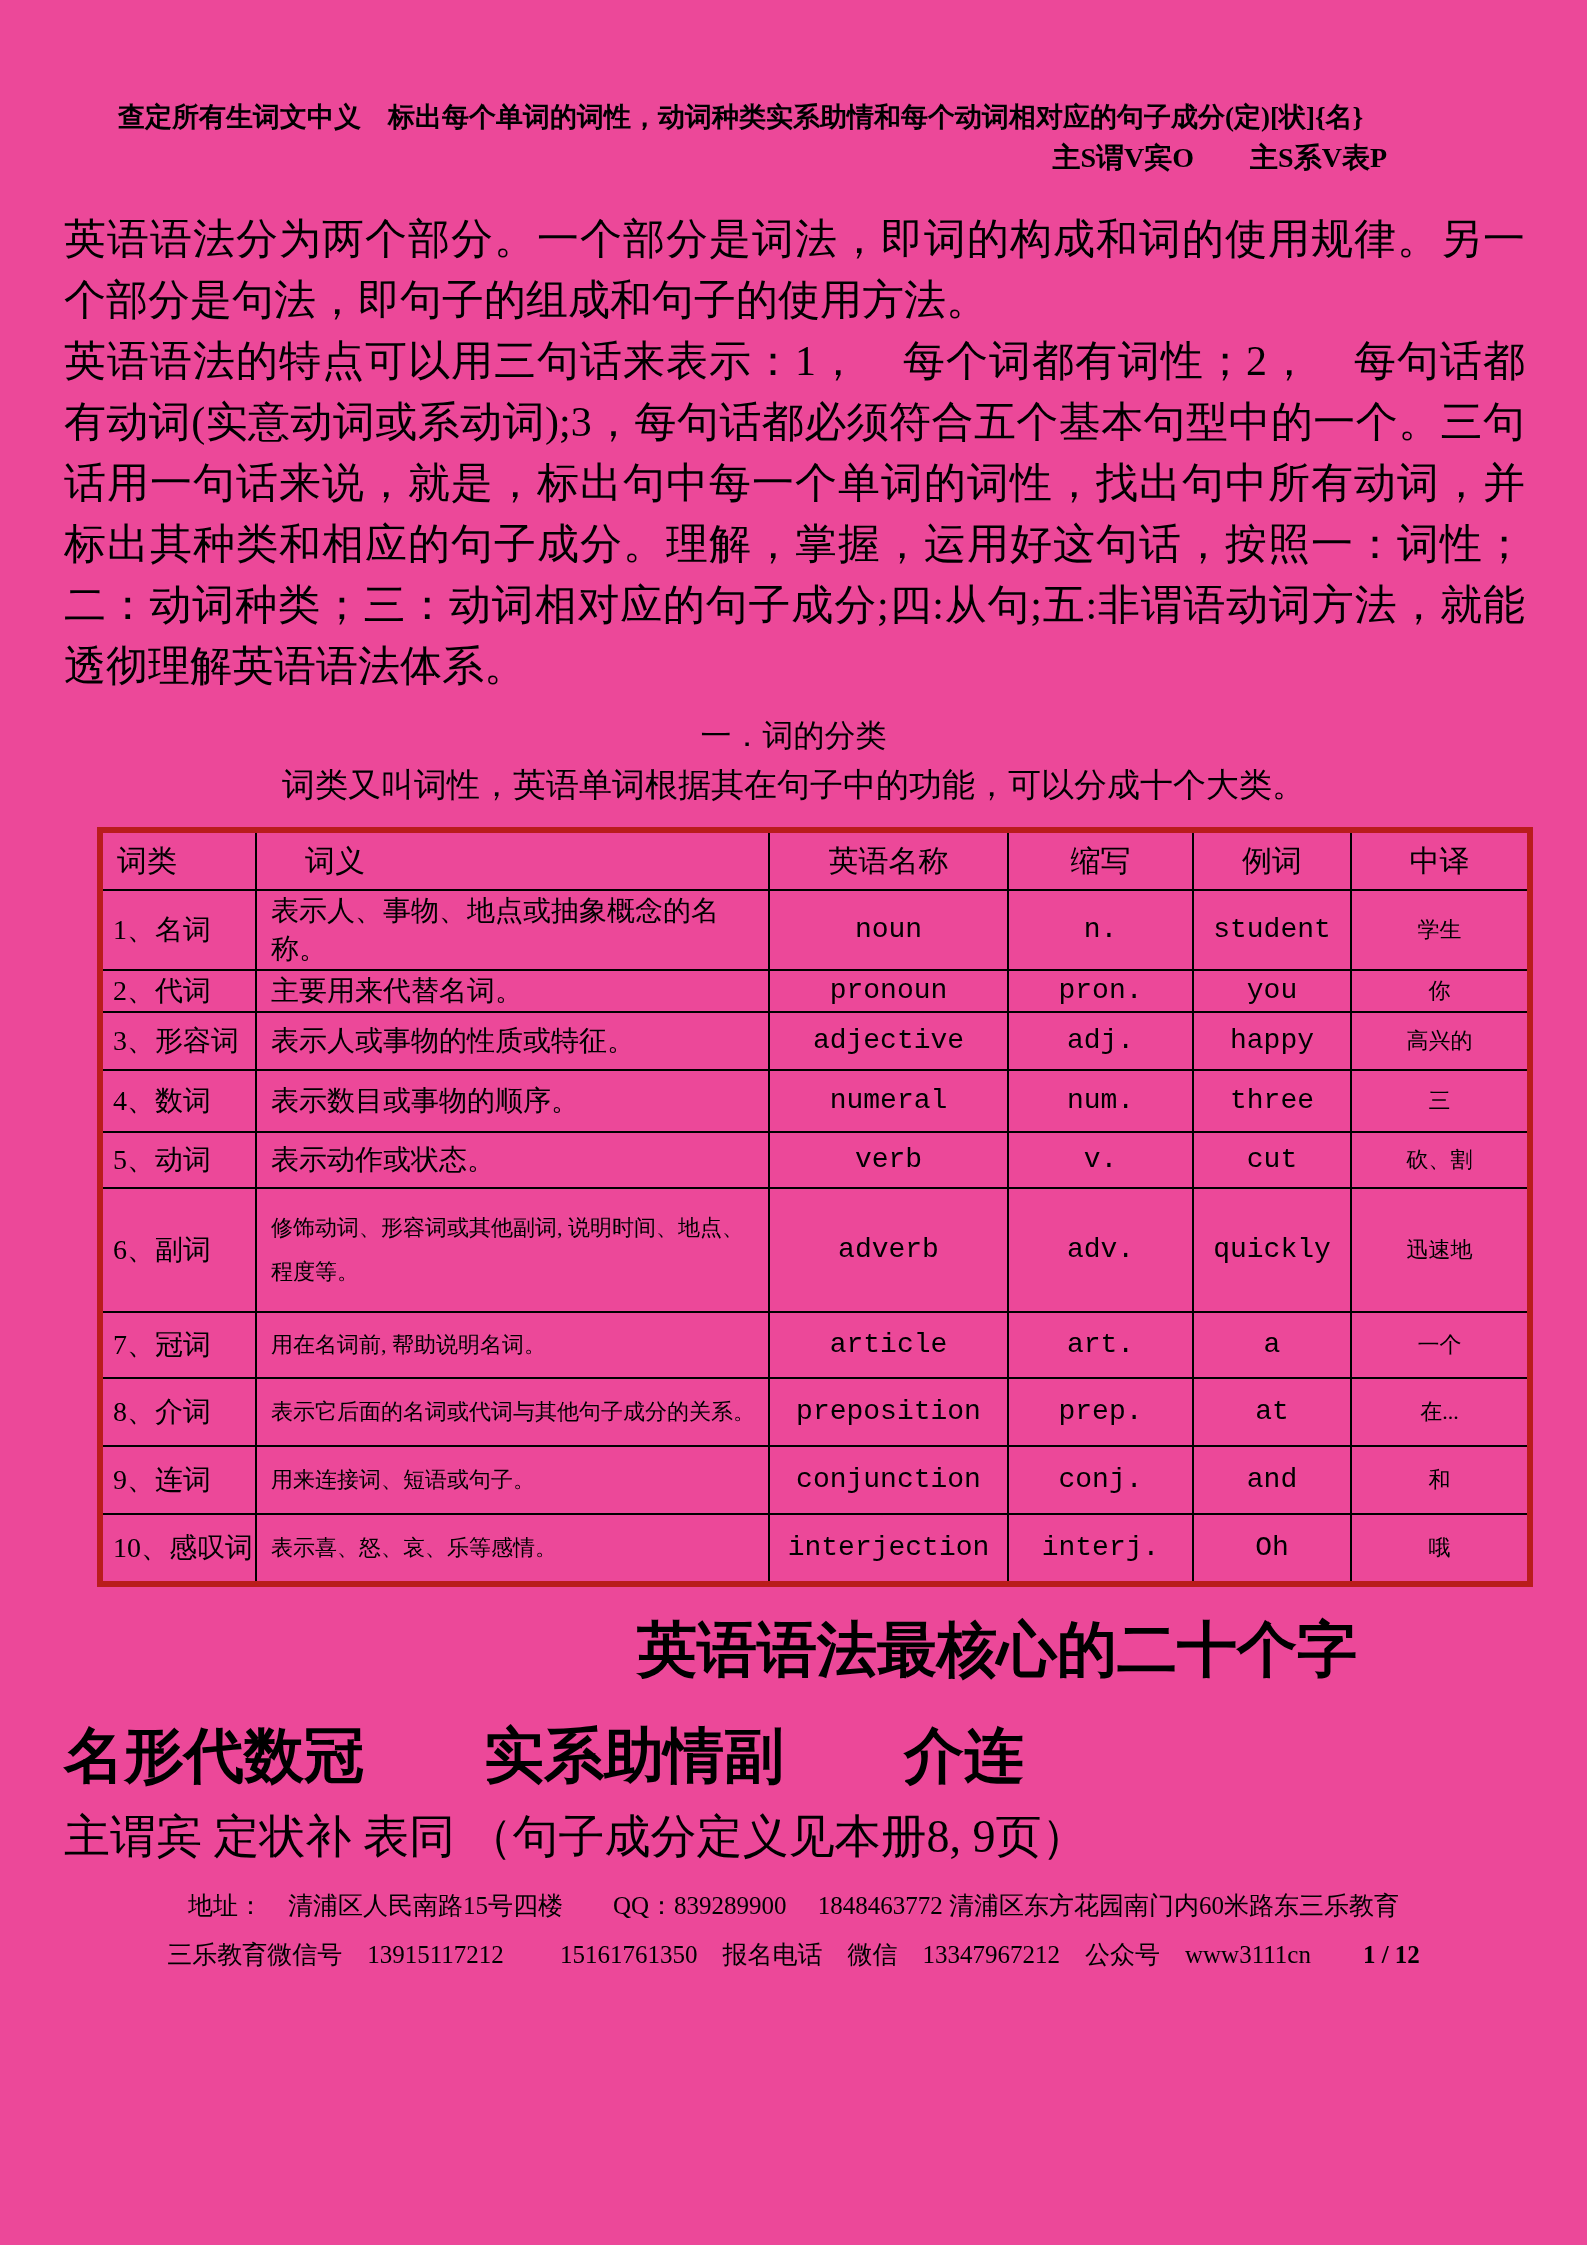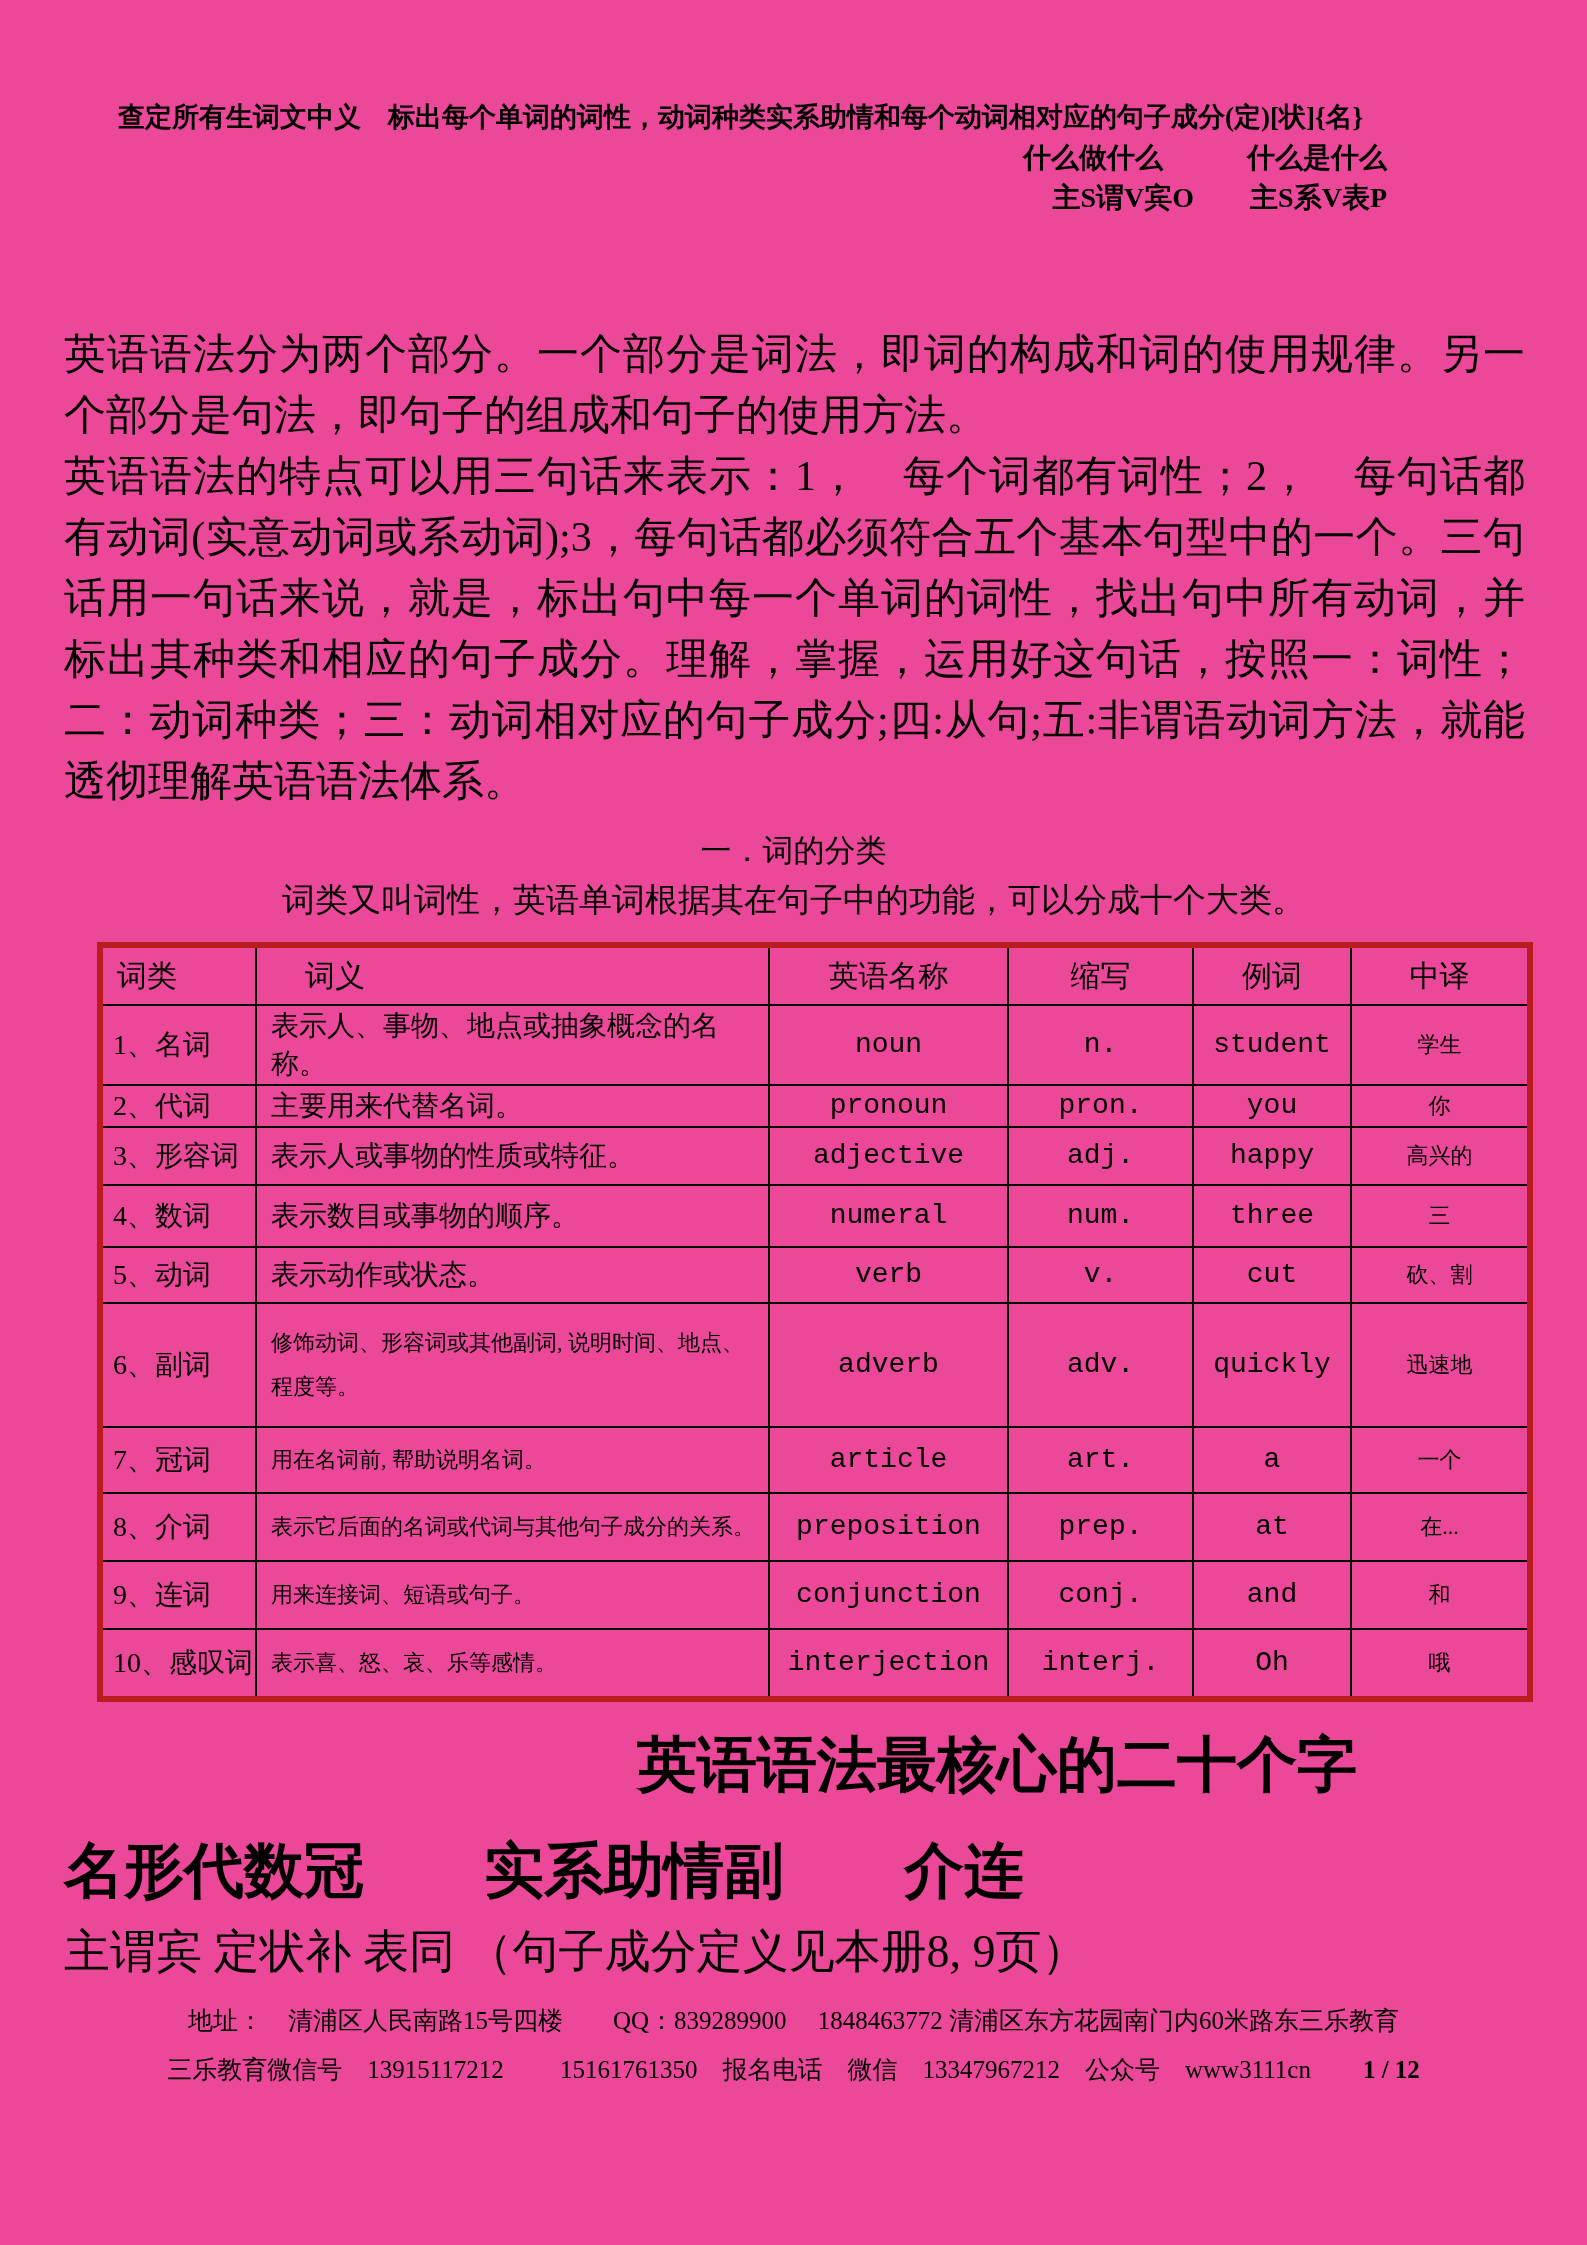--- a/index.html
+++ b/index.html
@@ -12,21 +12,21 @@
 
   
   .top-notes{padding-top:96px;}
   .top-line1{font-size:27px;font-weight:bold;padding-left:118px;line-height:42px;white-space:pre-wrap;}
   .top-line2,.top-line3{font-size:28px;font-weight:bold;text-align:right;padding-right:200px;line-height:40px;white-space:pre-wrap;}
 
   
   .doc-title{margin-top:50px;text-align:center;padding-right:185px;font-size:46px;font-weight:bold;line-height:60px;}
 
   
-  .intro{margin:106px 62px 0 64px;font-size:42px;line-height:61px;text-align:justify;}
+  .intro{margin:31px 62px 0 64px;font-size:42px;line-height:61px;text-align:justify;}
   .intro p{margin:0;padding:0;text-align:justify;}
 
   
   .sec-heading{margin-top:16px;text-align:center;font-size:31px;line-height:46px;}
   .sec-sub{text-align:center;font-size:33px;line-height:52px;}
 
   
   table.pos-table{margin:16px 0 0 97px;border-collapse:collapse;table-layout:fixed;width:1430px;border:6px solid #b91c1c;}
   .pos-table th,.pos-table td{border:2px solid #000;overflow:hidden;}
   .col-0{width:156px;} .col-1{width:513px;} .col-2{width:239px;}
@@ -65,21 +65,20 @@
   .footer-line1{white-space:pre-wrap;}
   .page-num{font-weight:bold;padding-left:52px;}
 </style>
 </head>
 <body>
 
 <div class="page">
 
   <div class="top-notes">
     <div class="top-line1">查定所有生词文中义　标出每个单词的词性，动词种类实系助情和每个动词相对应的句子成分(定)[状]{名}</div>
-    <div class="top-line2">什么做什么　　　什么是什么</div>
     <div class="top-line3">主S谓V宾O　　主S系V表P</div>
   </div>
 
 
   <div class="intro">
     <p>英语语法分为两个部分。一个部分是词法，即词的构成和词的使用规律。另一个部分是句法，即句子的组成和句子的使用方法。</p>
     <p>英语语法的特点可以用三句话来表示：1，　每个词都有词性；2，　每句话都有动词(实意动词或系动词);3，每句话都必须符合五个基本句型中的一个。三句话用一句话来说，就是，标出句中每一个单词的词性，找出句中所有动词，并标出其种类和相应的句子成分。理解，掌握，运用好这句话，按照一：词性；二：动词种类；三：动词相对应的句子成分;四:从句;五:非谓语动词方法，就能透彻理解英语语法体系。</p>
   </div>
 
   <div class="sec-heading">一．词的分类</div>

